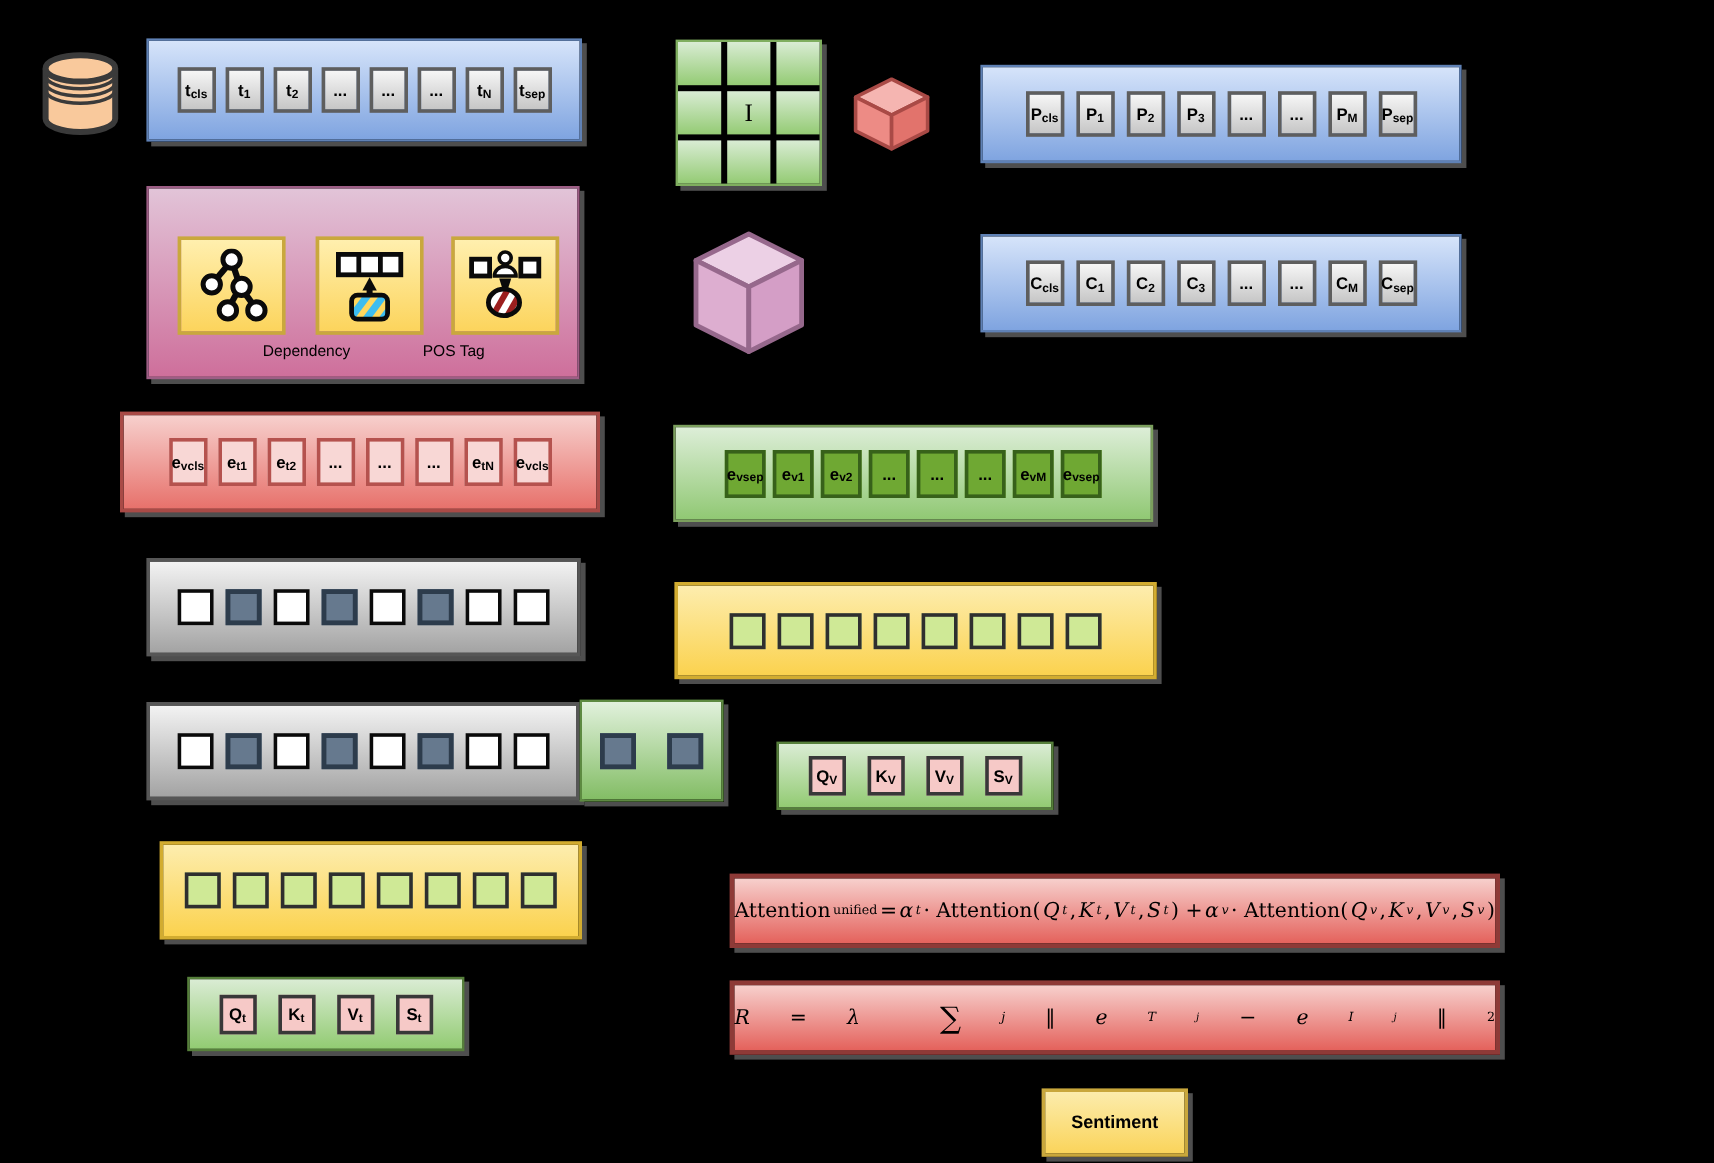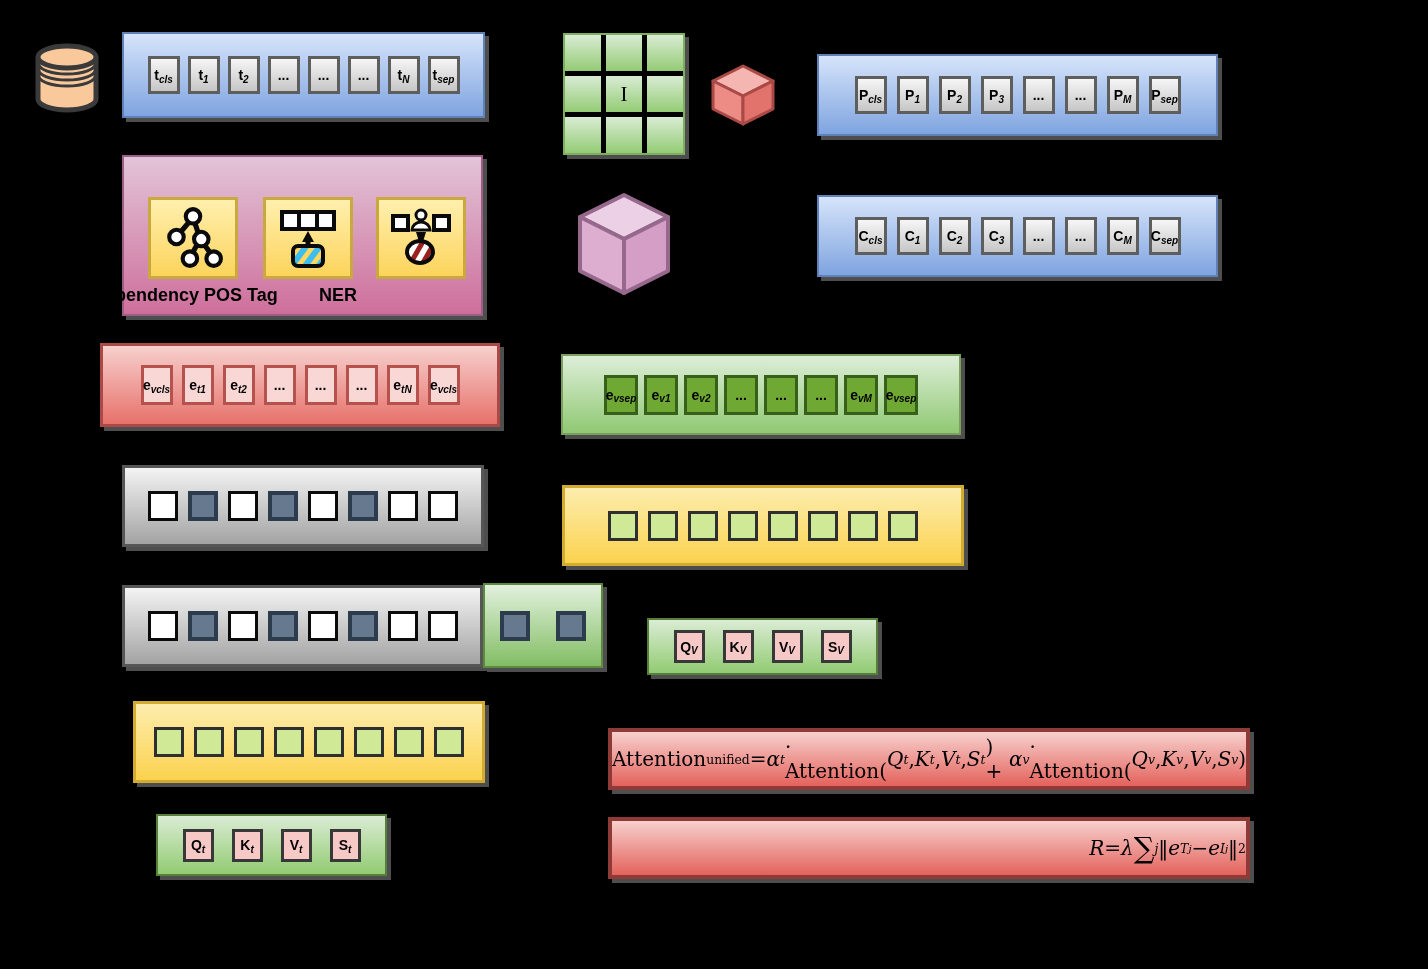--- a/index.html
+++ b/index.html
@@ -12,44 +12,44 @@
   
   .blue-box{background:linear-gradient(180deg,#d6e4fa 0%,#7fa4e0 100%);border:2px solid #5f81b5;}
   .pink-box{background:linear-gradient(180deg,#e2c4d8 0%,#ce6f9b 100%);border:2px solid #9d5e85;}
   .red-box{background:linear-gradient(180deg,#f7d0cd 0%,#e7716b 100%);border:3px solid #a94a46;}
   .green-box{background:linear-gradient(180deg,#ddeed8 0%,#90c873 100%);border:2px solid #7b9f5d;}
   .gray-box{background:linear-gradient(180deg,#f3f3f3 0%,#a3a3a3 100%);border:3px solid #565656;}
   .yellow-box{background:linear-gradient(180deg,#fdedae 0%,#fbd24e 100%);border:3px solid #d2ac30;}
   .green-attach{background:linear-gradient(180deg,#e1f1dc 0%,#83bd65 100%);border:2px solid #5d8a41;}
   .qkvs-box{background:linear-gradient(180deg,#daecd4 0%,#92cb72 100%);border:2px solid #567f3b;}
   .formula-box{background:linear-gradient(180deg,#f7d0cd 0%,#e4625c 100%);border:4px solid #8e3a37;
-               display:flex;align-items:center;justify-content:flex-end;
-               font-family:"DejaVu Serif",serif;font-size:20px;}
+               display:flex;align-items:center;justify-content:space-between;
+               font-family:"DejaVu Serif",serif;font-size:17px;}
   .sentiment-box{background:linear-gradient(180deg,#fcecac 0%,#fad45b 100%);border:3px solid #c9a73c;
                  display:flex;align-items:center;justify-content:center;font-weight:bold;font-size:15px;}
 
   
   .cell{display:flex;align-items:center;justify-content:center;font-weight:bold;font-size:14px;
         box-sizing:border-box;white-space:nowrap;}
-  .cell .sub{font-size:10px;vertical-align:-3px;position:relative;top:4px;font-style:italic;}
+  .cell .sub{font-size:10px;vertical-align:-3px;position:relative;top:4px;}
   .gray-cell{width:32px;height:38px;background:linear-gradient(180deg,#f6f6f6,#c6c6c6);border:3px solid #5e5e5e;}
   .red-cell{width:32px;height:40px;background:#f8d7d5;border:3px solid #b5524e;}
   .green-cell{width:34px;height:40px;background:#6fa833;border:3px solid #37611a;}
   .pink-cell{width:31px;height:33px;background:#f6c9c7;border:3px solid #383838;}
 
   
   .sq{display:inline-block;width:30px;height:30px;background:#fff;border:3px solid #0a0a0a;box-sizing:border-box;}
   .sq.masked{background:#66798e;border-color:#2d3c4c;border-width:4px;}
   .sq.green{background:#cfe996;border-color:#2f2f2f;}
   .gap10{gap:10px;} .gap9{gap:9px;} .gap8{gap:8px;} .gap6{gap:6px;} .gap18{gap:18px;} .gap26{gap:26px;}
 
   
   .tile{width:90px;height:82px;background:linear-gradient(180deg,#ffefae,#fcd45c);border:3px solid #c9a83d;
         display:flex;align-items:center;justify-content:center;}
-  .tile-label{position:absolute;width:100%;text-align:left;font-weight:bold;font-size:18px;}
+  .tile-label{position:absolute;width:100%;text-align:right;font-weight:normal;font-size:13px;}
 
   
   .patch-grid{display:grid;grid-template-columns:1fr 1fr 1fr;grid-template-rows:1fr 1fr 1fr;gap:5px;
               background:#000;border:2px solid #7fae5f;}
   .patch-grid>div{background:linear-gradient(180deg,#d9ecd4,#94cb74);display:flex;align-items:center;justify-content:center;
                   font-family:"Liberation Serif",serif;font-size:21px;}
 
   
   .formula-box .sub{font-size:0.62em;vertical-align:-0.3em;}
   .formula-box .sub2{font-size:0.5em;vertical-align:-0.55em;}
@@ -514,14 +514,17 @@
       <span class="sub it">T</span>
       <span class="sub2 it">j</span>
       <span> − </span>
       <span class="it">e</span>
       <span class="sub it">I</span>
       <span class="sub2 it">j</span>
       <span>‖</span>
       <span class="sup">2</span>
     </div>
 
+  <div class="abs sentiment-box shadow" style="left:868px;top:907px;width:122px;height:57px;">
+    <span>Sentiment</span>
+  </div>
 
 </div>
 
 </body></html>

